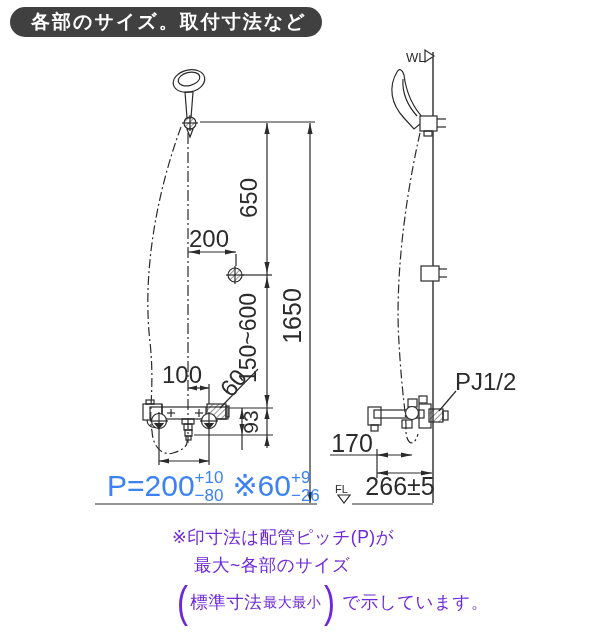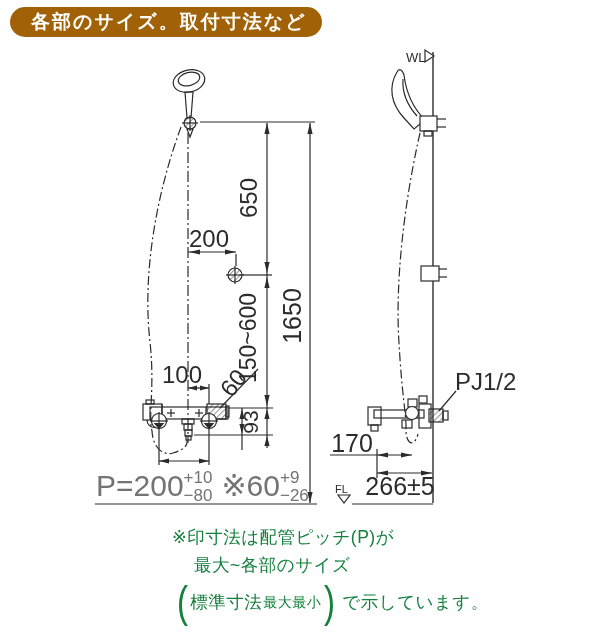--- a/index.html
+++ b/index.html
@@ -1,30 +1,30 @@
 <!DOCTYPE html>
 <html><head>
 <meta charset="utf-8">
 <style>
   html,body{margin:0;padding:0;background:#fff;}
   body{width:600px;height:639px;position:relative;overflow:hidden;
        font-family:"Liberation Sans","DejaVu Sans",sans-serif;color:#222;}
   .stage{position:absolute;inset:0;}
   .title-pill{position:absolute;left:10px;top:7px;width:312px;height:30px;
-      background:#a16207;border-radius:15px;color:#fff;font-size:19px;
+      background:#404040;border-radius:15px;color:#fff;font-size:19px;
       font-weight:bold;letter-spacing:2px;line-height:30px;padding-left:21px;
       box-sizing:border-box;white-space:nowrap;}
   svg{position:absolute;left:0;top:0;}
   svg text{font-family:"Liberation Sans","DejaVu Sans",sans-serif;fill:#2b2b2b;}
-  .pitch-text{position:absolute;left:96px;top:468px;display:flex;
-      align-items:center;font-size:30px;color:#737373;white-space:nowrap;}
+  .pitch-text{position:absolute;left:107px;top:468px;display:flex;
+      align-items:center;font-size:30px;color:#3b82f6;white-space:nowrap;}
   .tol{display:inline-flex;flex-direction:column;font-size:17px;
       line-height:1.02;transform:translateY(1px);letter-spacing:0;}
   .pitch-text .gap{width:9px;}
-  .note{position:absolute;font-size:17.5px;color:#15803d;white-space:nowrap;letter-spacing:0.5px;}
+  .note{position:absolute;font-size:17.5px;color:#6d28d9;white-space:nowrap;letter-spacing:0.5px;}
   .note1{left:172px;top:525px;}
   .note2{left:194px;top:553px;}
   .note3{left:175px;top:580px;display:flex;align-items:center;}
   .bigparen{font-size:44px;font-weight:200;transform:scaleX(.75);line-height:1;}
   .stack{display:inline-flex;flex-direction:row;font-size:14px;line-height:1.35;padding:0 1px;}
   .note3 .suffix{margin-left:5px;}
 </style>
 </head>
 <body>
 

